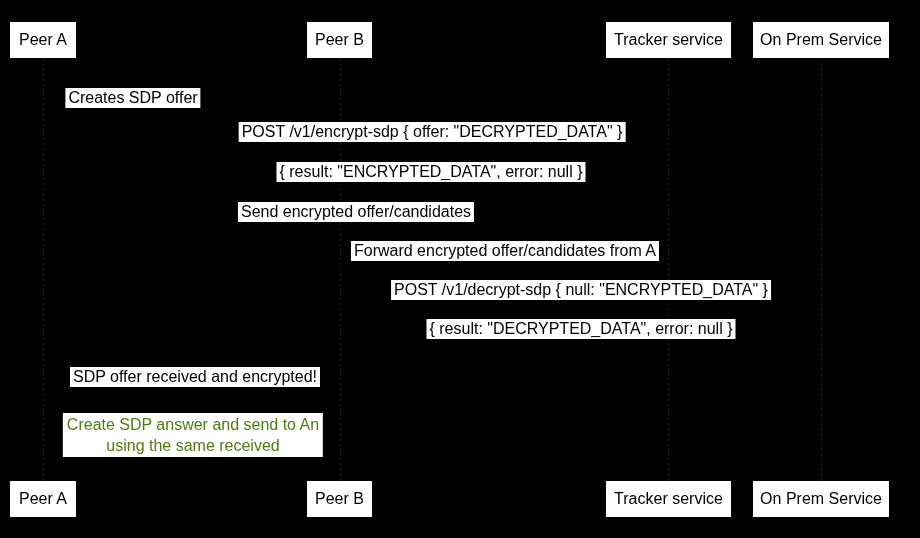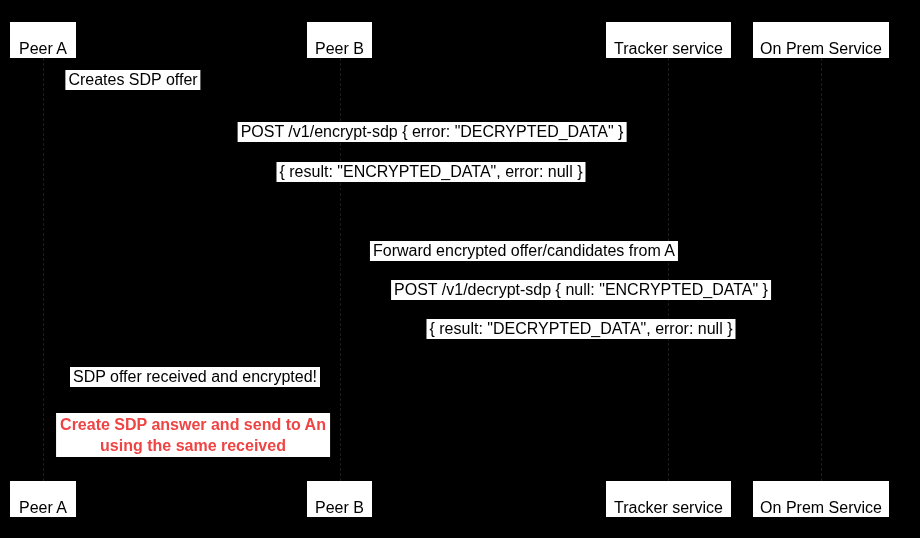--- a/index.html
+++ b/index.html
@@ -30,47 +30,46 @@
     height: 1px;
     background: #000000;
     z-index: 1;
   }
   .actor {
     position: absolute;
     height: 36px;
     background: #ffffff;
     color: #000000;
     display: flex;
-    align-items: flex-end;
+    align-items: center;
     justify-content: center;
     white-space: nowrap;
     z-index: 2;
   }
   .msg {
     position: absolute;
     transform: translateX(-50%);
     background: #ffffff;
     color: #000000;
     white-space: nowrap;
     height: 20px;
     line-height: 20px;
     padding: 0 3px;
     z-index: 3;
   }
   .note {
     position: absolute;
     transform: translateX(-50%);
     background: #ffffff;
-    color: #ef4444;
+    color: #4d7c0f;
     text-align: center;
     line-height: 21px;
     padding: 1px 4px;
     white-space: nowrap;
     z-index: 3;
-    font-weight: bold;
   }
 </style>
 </head>
 <body>
 
 <div class="stage">
 
   <div class="lifeline" style="left:43px"></div>
   <div class="lifeline" style="left:340px"></div>
   <div class="lifeline" style="left:668px"></div>
@@ -90,24 +89,25 @@
   <div class="actor" style="left:307px;top:22px;width:65px">
       <span>Peer B</span>
     </div>
   <div class="actor" style="left:606px;top:22px;width:125px">
       <span>Tracker service</span>
     </div>
   <div class="actor" style="left:753px;top:22px;width:136px">
       <span>On Prem Service</span>
     </div>
 
-  <div class="msg" style="left:133px;top:70px">Creates SDP offer</div>
-  <div class="msg" style="left:432px;top:122px">POST /v1/encrypt-sdp { error: "DECRYPTED_DATA" }</div>
+  <div class="msg" style="left:133px;top:88px">Creates SDP offer</div>
+  <div class="msg" style="left:432px;top:122px">POST /v1/encrypt-sdp { offer: "DECRYPTED_DATA" }</div>
   <div class="msg" style="left:431px;top:162px">{ result: "ENCRYPTED_DATA", error: null }</div>
-  <div class="msg" style="left:524px;top:241px">Forward encrypted offer/candidates from A</div>
+  <div class="msg" style="left:356px;top:202px">Send encrypted offer/candidates</div>
+  <div class="msg" style="left:505px;top:241px">Forward encrypted offer/candidates from A</div>
   <div class="msg" style="left:581px;top:280px">POST /v1/decrypt-sdp { null: "ENCRYPTED_DATA" }</div>
   <div class="msg" style="left:581px;top:319px">{ result: "DECRYPTED_DATA", error: null }</div>
   <div class="msg" style="left:195px;top:367px">SDP offer received and encrypted!</div>
 
   <div class="note" style="left:193px;top:413px">
     <div>Create SDP answer and send to An</div>
     <div>using the same received</div>
   </div>
 
   <div class="actor" style="left:10px;top:481px;width:66px">

